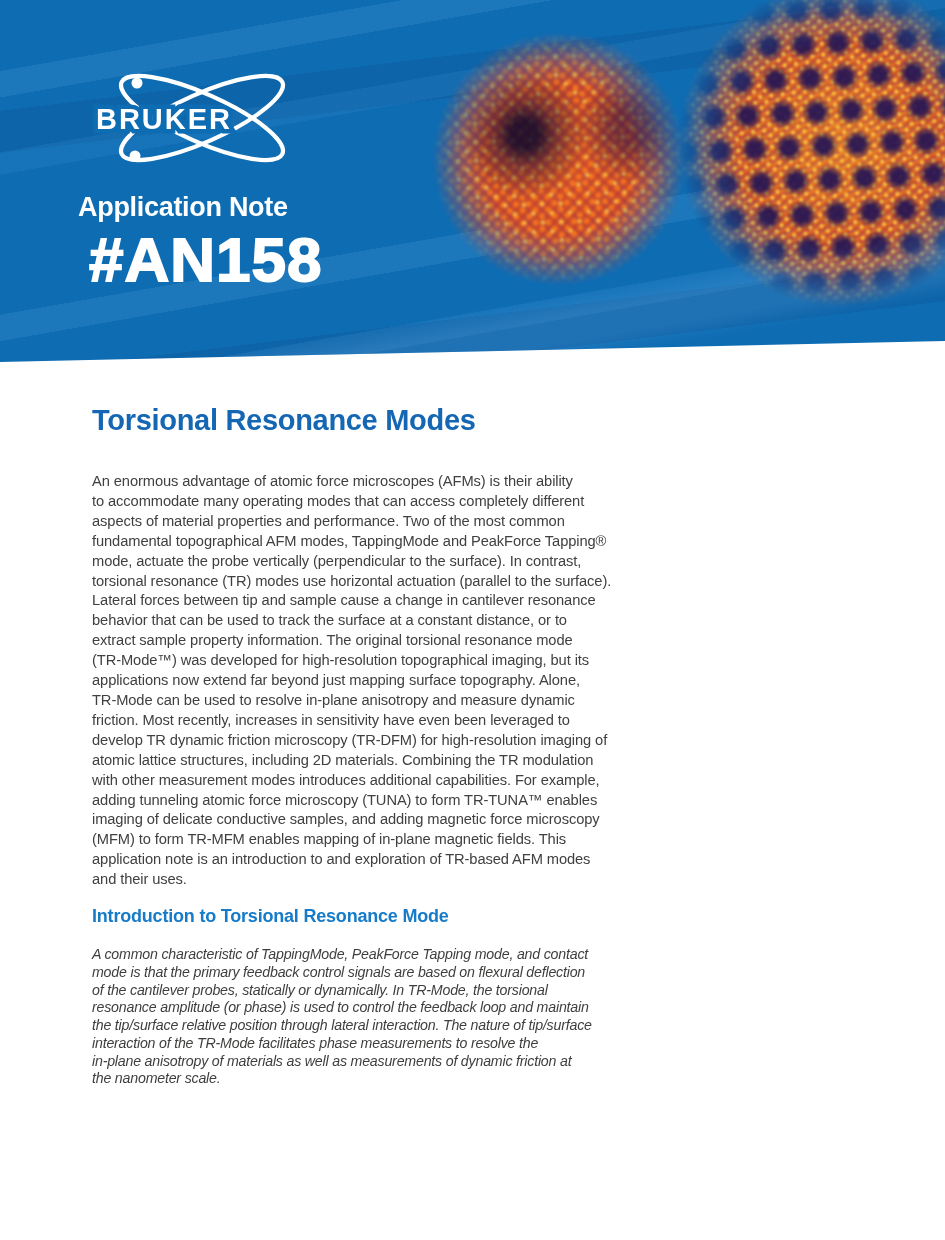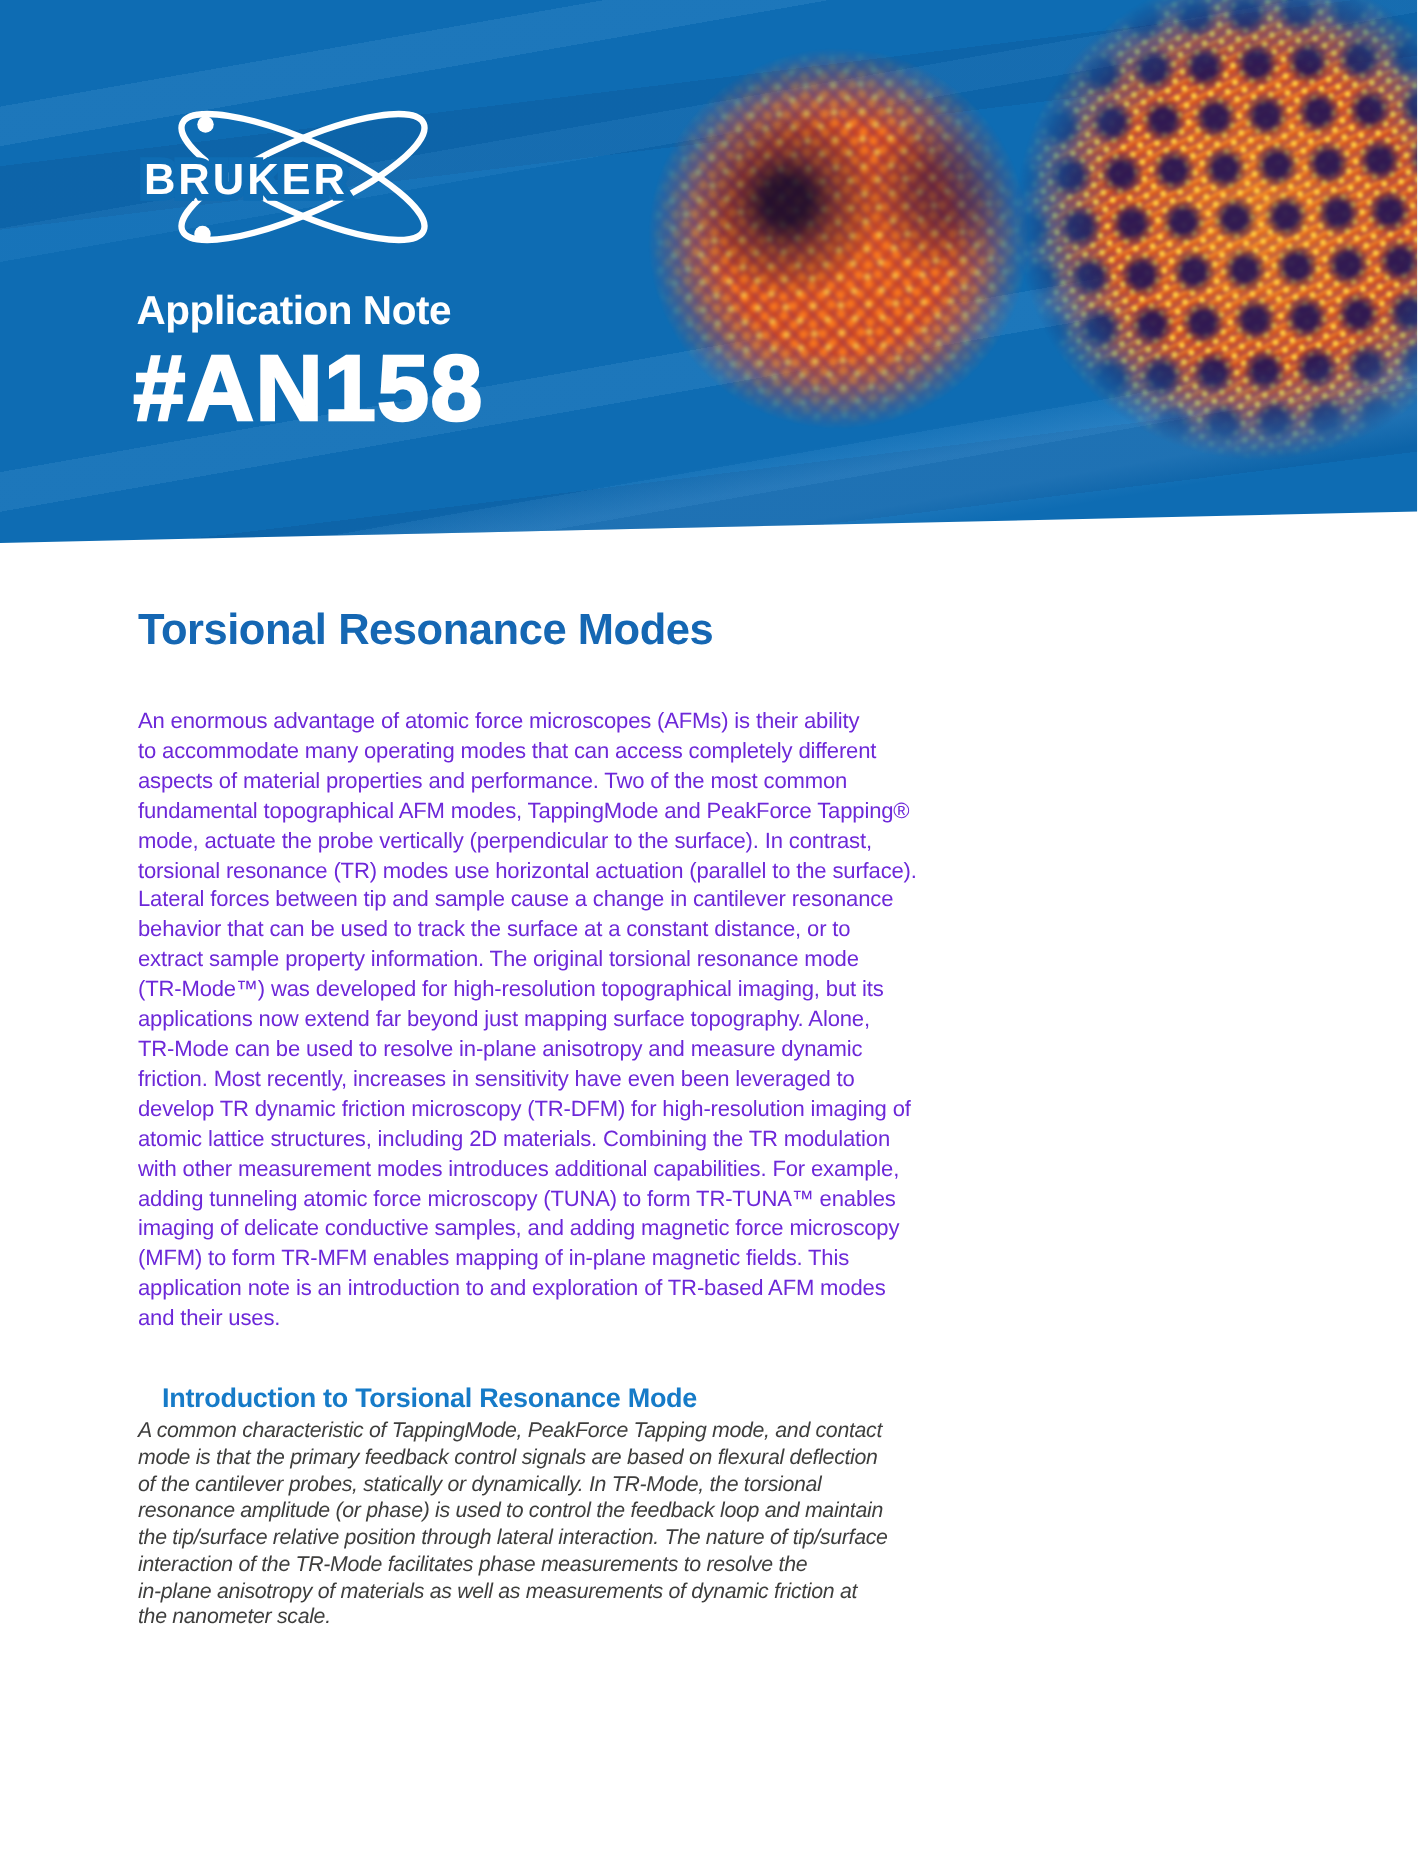--- a/index.html
+++ b/index.html
@@ -48,40 +48,40 @@
       radial-gradient(circle at 50% 50%,#ef8422 0%,#d65524 45%,#a43f55 72%,#6c4392 92%,#5a4692 100%);
     background-size:52px 45px,52px 45px,8px 8px,auto,auto;
     background-position:0 0,26px 22px,0 0,0 0,0 0;
     filter:blur(1.1px);
     -webkit-mask-image:radial-gradient(closest-side,#000 60%,rgba(0,0,0,0.7) 76%,transparent 97%);
     mask-image:radial-gradient(closest-side,#000 60%,rgba(0,0,0,0.7) 76%,transparent 97%);
   }
   
   .logo{position:absolute;left:86px;top:70px;width:212px;height:96px;}
   .kicker{
-    position:absolute;left:91px;top:192px;color:#ffffff;
+    position:absolute;left:78px;top:192px;color:#ffffff;
     font-size:27px;font-weight:bold;letter-spacing:-0.3px;
   }
   .doc-number{
     position:absolute;left:89px;top:224px;color:#ffffff;
     font-size:62px;font-weight:bold;letter-spacing:1px;
     -webkit-text-stroke:1.8px #ffffff;
   }
   
   .title{
     position:absolute;left:92px;top:404px;margin:0;
     font-size:29px;font-weight:bold;letter-spacing:-0.3px;color:#1567b3;
   }
   .intro{
     position:absolute;left:92px;top:472px;margin:0;width:640px;
     font-size:14.7px;line-height:19.9px;letter-spacing:-0.1px;
-    color:#6d28d9;white-space:pre-line;
+    color:#404040;white-space:pre-line;
   }
   .section-heading{
-    position:absolute;left:92px;top:906px;margin:16px;
+    position:absolute;left:92px;top:906px;margin:0;
     font-size:18px;font-weight:bold;letter-spacing:-0.2px;color:#167bc8;
   }
   .section-body{
     position:absolute;left:92px;top:946px;margin:0;width:640px;
     font-size:14.2px;line-height:17.75px;letter-spacing:-0.2px;
     color:#3e3e3d;white-space:pre-line;font-style:italic;
   }
 </style>
 </head>
 <body>

